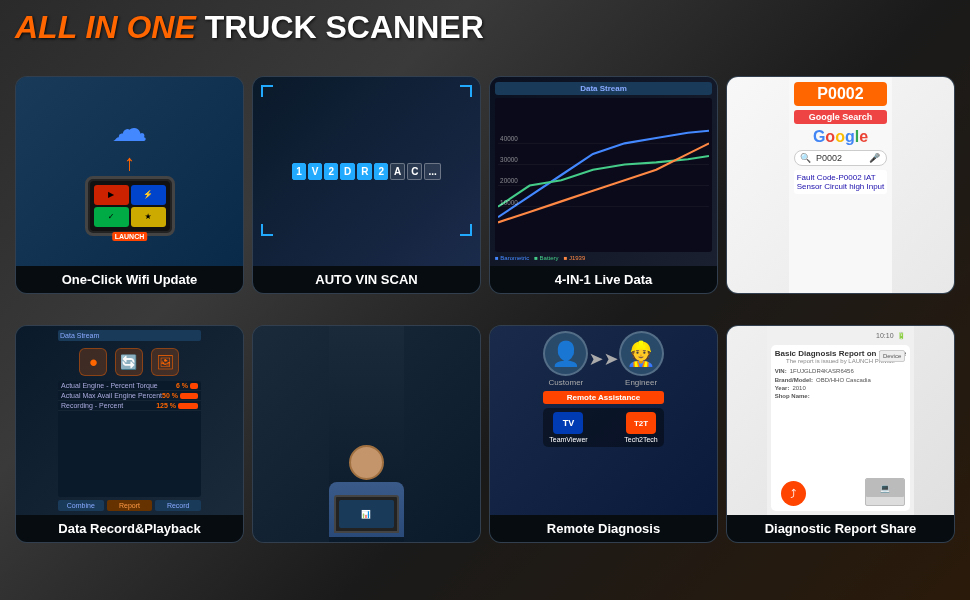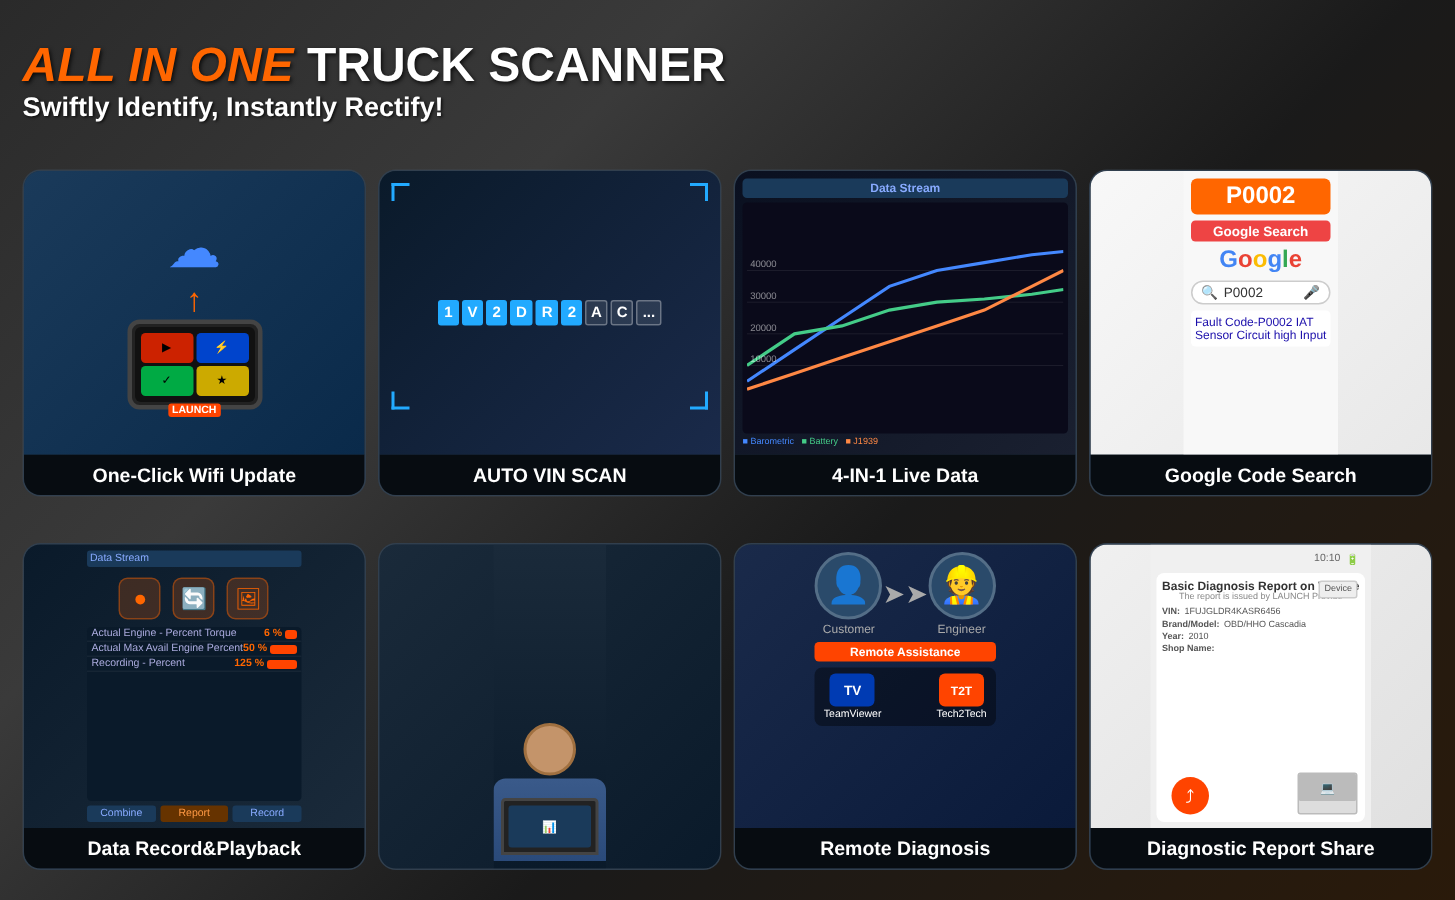--- a/index.html
+++ b/index.html
@@ -18,21 +18,21 @@
       top: 0; left: 0; right: 0; bottom: 0;
       background: linear-gradient(135deg, #2a2a2a 0%, #3a3a3a 30%, #1a1a1a 60%, #2a1a0a 100%);
       z-index: 0;
     }
 
     .main-container {
       position: relative;
       z-index: 1;
       width: 970px;
       height: 600px;
-      padding: 26px 15px 10px 15px;
+      padding: 10px 15px 10px 15px;
       border-radius: 25px;
     }
 
     
     .header {
       margin-bottom: 8px;
     }
 
     .header-title {
       font-size: 32px;
@@ -602,21 +602,20 @@
 
 <div class="bg-overlay"></div>
 
 <div class="main-container">
 
   <div class="header">
     <div class="header-title">
       <span class="highlight">ALL IN ONE</span>
       <span class="white-part"> TRUCK SCANNER</span>
     </div>
-    <div class="header-subtitle">Swiftly Identify, Instantly Rectify!</div>
   </div>
 
   <div class="feature-grid">
 
     <div class="feature-card card-wifi">
       <div class="card-image">
         <div class="wifi-device">
           <div style="font-size:36px; color:#4488ff;">☁</div>
           <div style="font-size:22px; color:#ff6600; margin: -5px 0;">↑</div>
           <div class="device-screen">
@@ -704,21 +703,20 @@
               <span class="g-red">e</span>
           </div>
           <div class="google-search-box">
             <span class="search-icon-mini">🔍</span>
             <span>P0002</span>
             <span style="color:#888; margin-left:auto;">🎤</span>
           </div>
           <div class="google-result">Fault Code-P0002 IAT<br>Sensor Circuit high Input</div>
         </div>
       </div>
-      <div class="card-label">Google Code Search</div>
     </div>
 
     <div class="feature-card card-record">
       <div class="card-image">
         <div class="record-content">
           <div class="record-header">Data Stream</div>
           <div class="record-icons">
             <div class="rec-icon">⏺</div>
             <div class="rec-icon">🔄</div>
             <div class="rec-icon">🖼</div>

